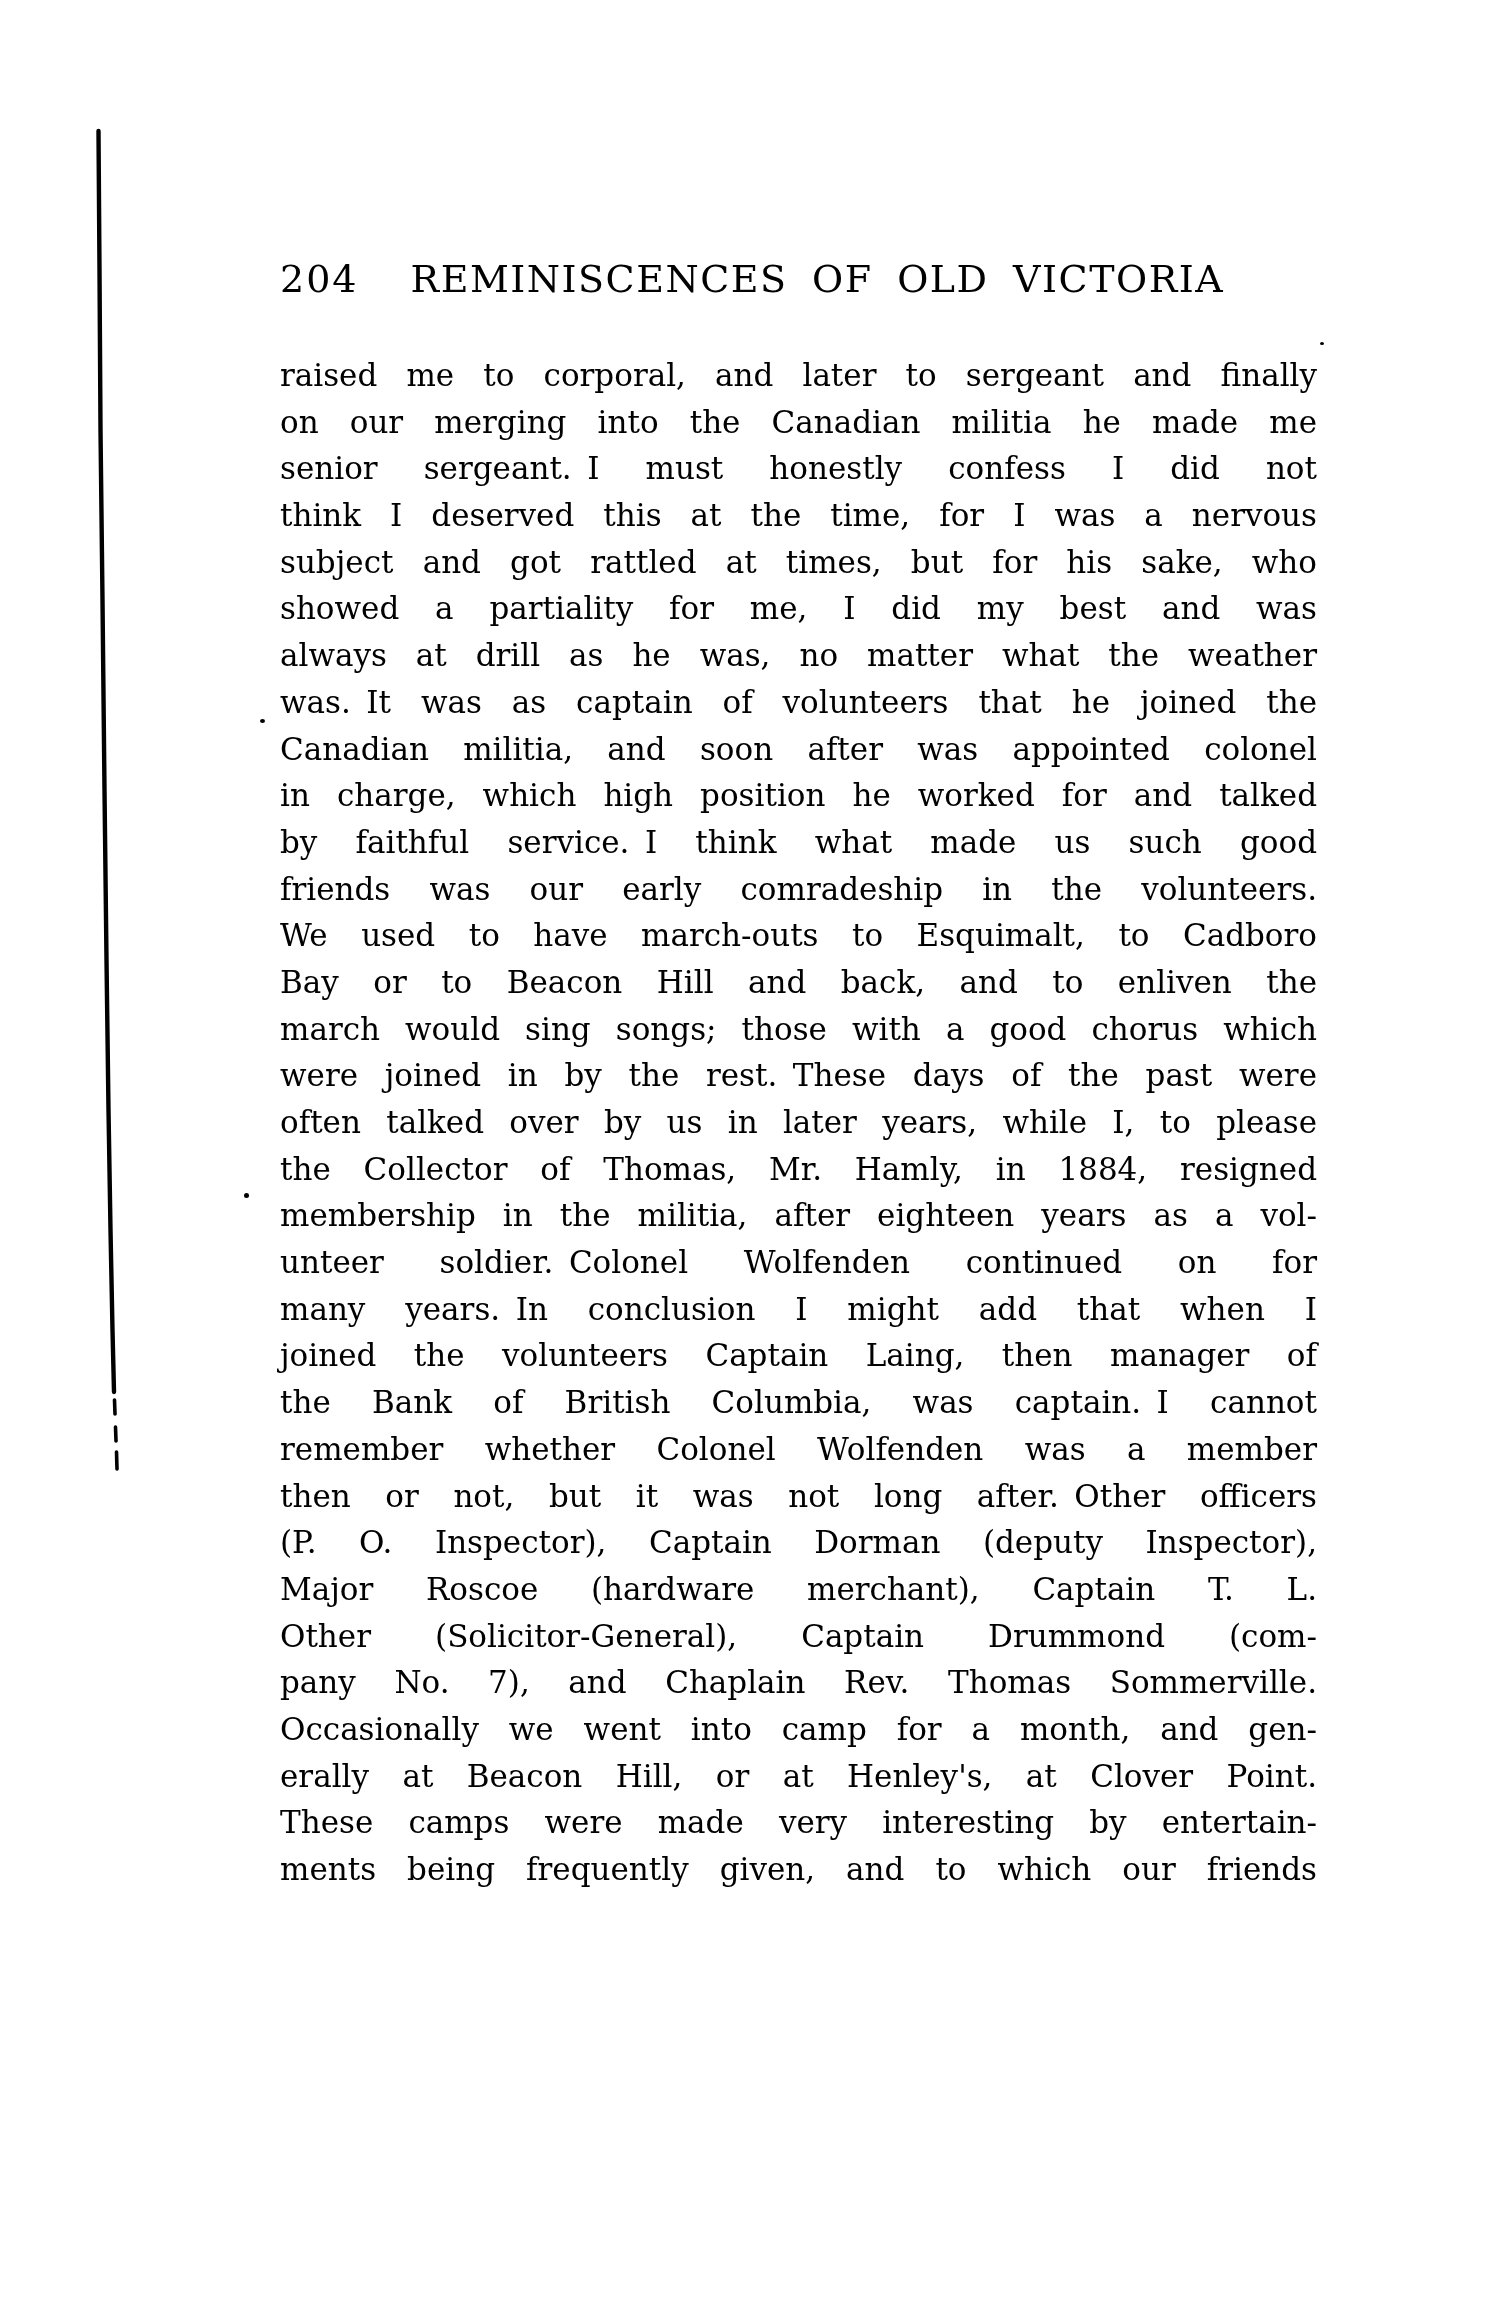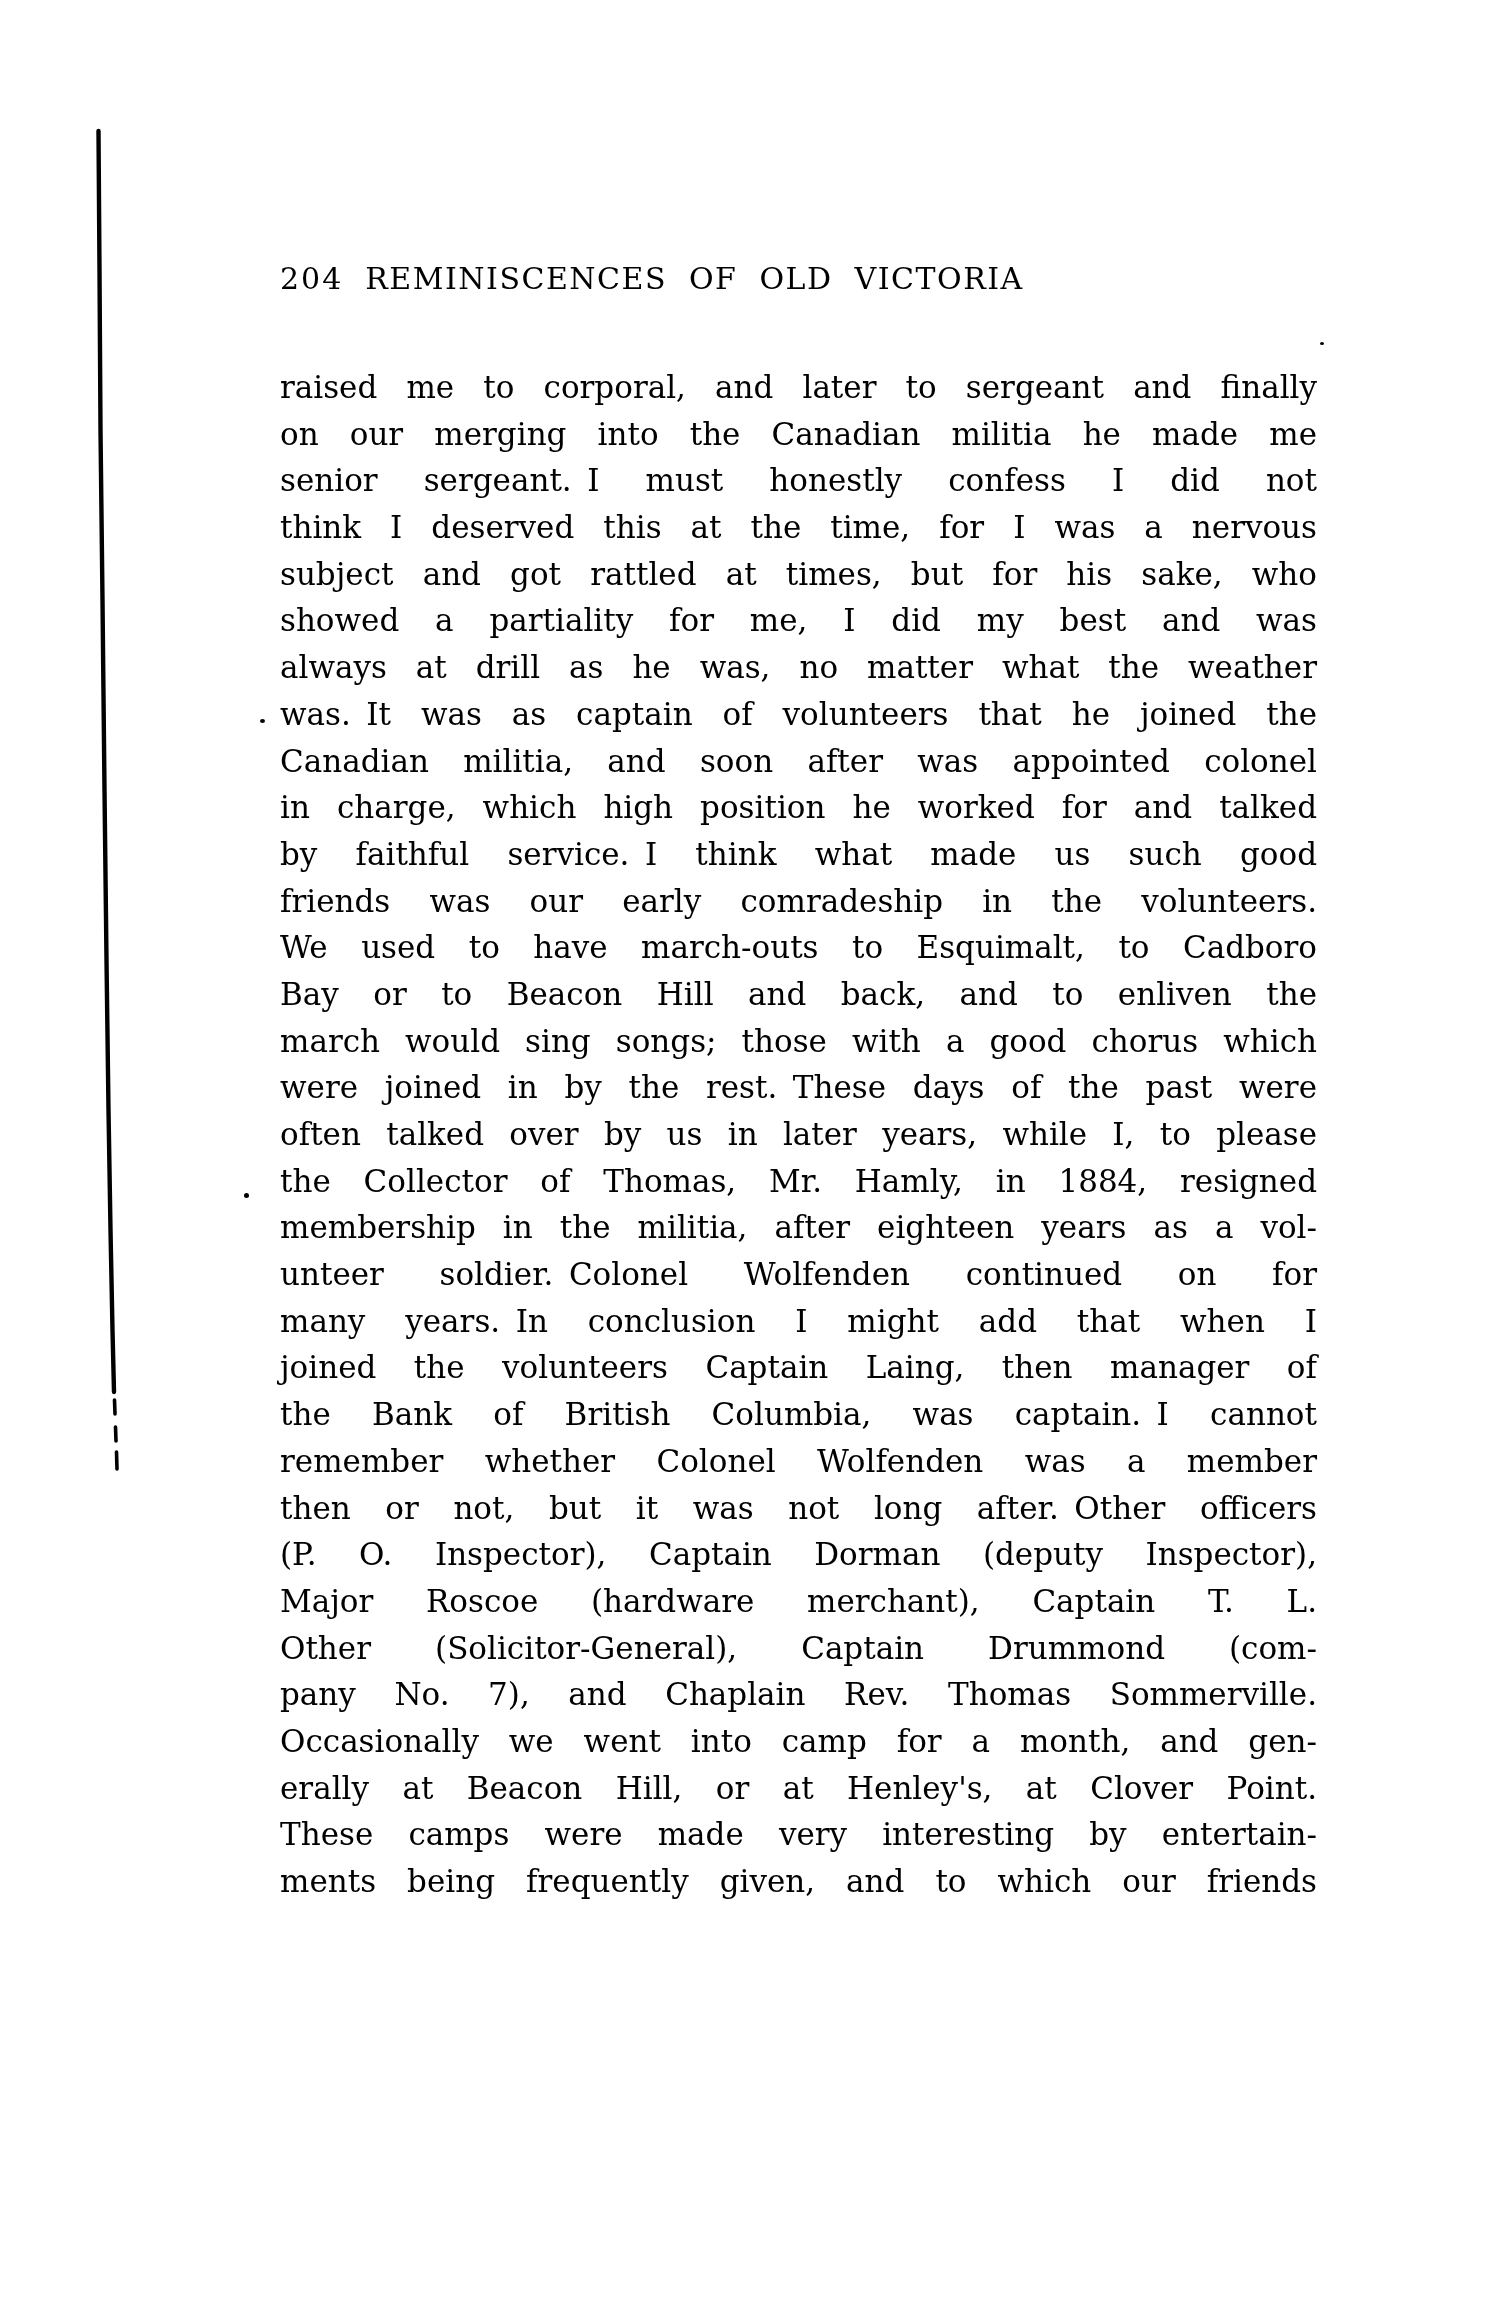--- a/index.html
+++ b/index.html
@@ -22,36 +22,36 @@
     top: 0;
     pointer-events: none;
   }
   .header {
     position: absolute;
     left: 280px;
     top: 256px;
     width: 1037px;
     display: flex;
     align-items: flex-start;
-    gap: 22px;
-    font-size: 30px;
+    gap: 52px;
+    font-size: 38px;
     line-height: 46px;
     white-space: nowrap;
   }
   .header .pagenum {
     letter-spacing: 2px;
   }
   .header .title {
     letter-spacing: 1.5px;
     word-spacing: 11px;
   }
   .body-text {
     position: absolute;
     left: 280px;
-    top: 364px;
+    top: 352px;
     width: 1037px;
     font-size: 31px;
   }
   .body-text .line {
     height: 46.7px;
     line-height: 46.7px;
     text-align: justify;
     text-align-last: justify;
     white-space: normal;
   }

